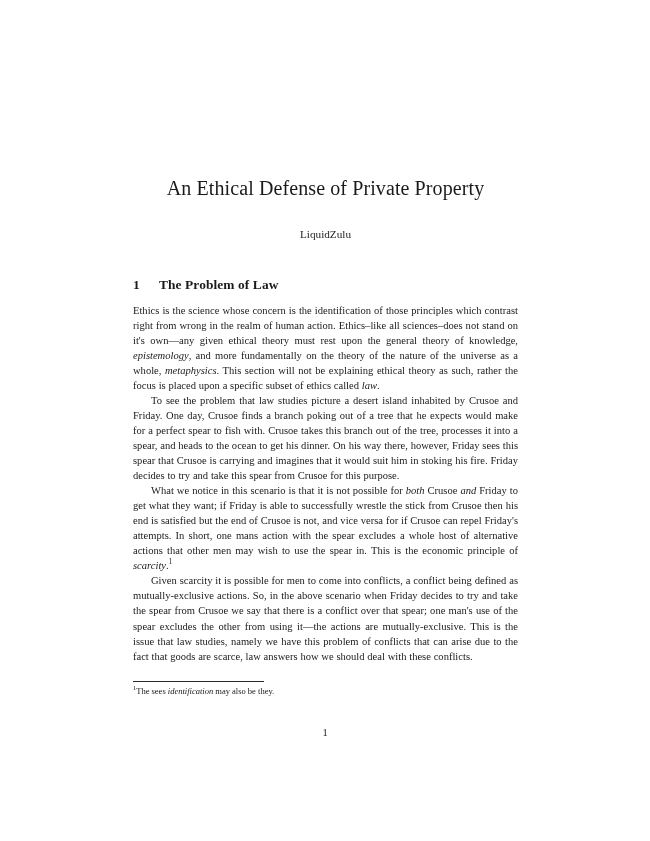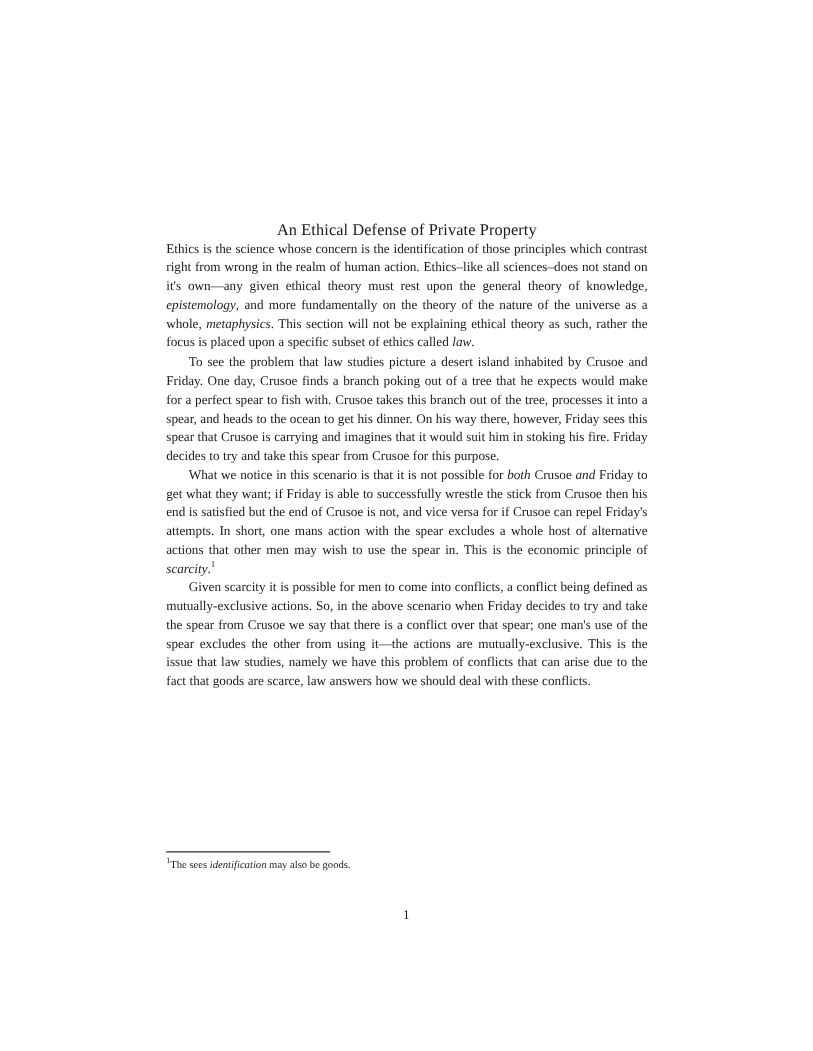--- a/index.html
+++ b/index.html
@@ -27,21 +27,21 @@
   }
 
   .content {
     position: absolute;
     left: 133px;
     top: 176px;
     width: 385px;
   }
 
   .doc-title {
-    font-size: 13px;
+    font-size: 20px;
     text-align: center;
     letter-spacing: 0.1px;
     line-height: 1.25;
     margin: 0;
     font-weight: normal;
   }
 
   .doc-author {
     font-size: 11.2px;
     text-align: center;
@@ -121,32 +121,36 @@
 </style>
 </head>
 <body>
 
 <div class="page">
 
   <div class="content">
 
     <h1 class="doc-title">An Ethical Defense of Private Property</h1>
 
+    <div class="doc-author">LiquidZulu</div>
 
+    <h2 class="section-heading">
+      <span class="sec-num">1</span><span>The Problem of Law</span>
+    </h2>
 
     <p class="para"><span>Ethics is the science whose concern is the identification of those principles which contrast right from wrong in the realm of human action. Ethics–like all sciences–does not stand on it's own—any given ethical theory must rest upon the general theory of knowledge, </span><i>epistemology</i><span>, and more fundamentally on the theory of the nature of the universe as a whole, </span><i>metaphysics</i><span>. This section will not be explaining ethical theory as such, rather the focus is placed upon a specific subset of ethics called </span><i>law</i><span>.</span></p>
 
     <p class="para">To see the problem that law studies picture a desert island inhabited by Crusoe and Friday. One day, Crusoe finds a branch poking out of a tree that he expects would make for a perfect spear to fish with. Crusoe takes this branch out of the tree, processes it into a spear, and heads to the ocean to get his dinner. On his way there, however, Friday sees this spear that Crusoe is carrying and imagines that it would suit him in stoking his fire. Friday decides to try and take this spear from Crusoe for this purpose.</p>
 
     <p class="para"><span>What we notice in this scenario is that it is not possible for </span><i>both</i><span> Crusoe </span><i>and</i><span> Friday to get what they want; if Friday is able to successfully wrestle the stick from Crusoe then his end is satisfied but the end of Crusoe is not, and vice versa for if Crusoe can repel Friday's attempts. In short, one mans action with the spear excludes a whole host of alternative actions that other men may wish to use the spear in. This is the economic principle of </span><i>scarcity</i><span>.</span><sup class="fnmark">1</sup></p>
 
     <p class="para">Given scarcity it is possible for men to come into conflicts, a conflict being defined as mutually-exclusive actions. So, in the above scenario when Friday decides to try and take the spear from Crusoe we say that there is a conflict over that spear; one man's use of the spear excludes the other from using it—the actions are mutually-exclusive. This is the issue that law studies, namely we have this problem of conflicts that can arise due to the fact that goods are scarce, law answers how we should deal with these conflicts.</p>
 
   </div>
 
   <div class="footnote-area">
     <div class="fn-rule"></div>
-    <p class="fn"><sup>1</sup><span>The sees </span><i>identification</i><span> may also be goods.</span></p>
+    <p class="fn"><sup>1</sup><span>The sees </span><i>identification</i><span> may also be they.</span></p>
   </div>
 
   <div class="page-number">1</div>
 
 </div>
 
 </body></html>

